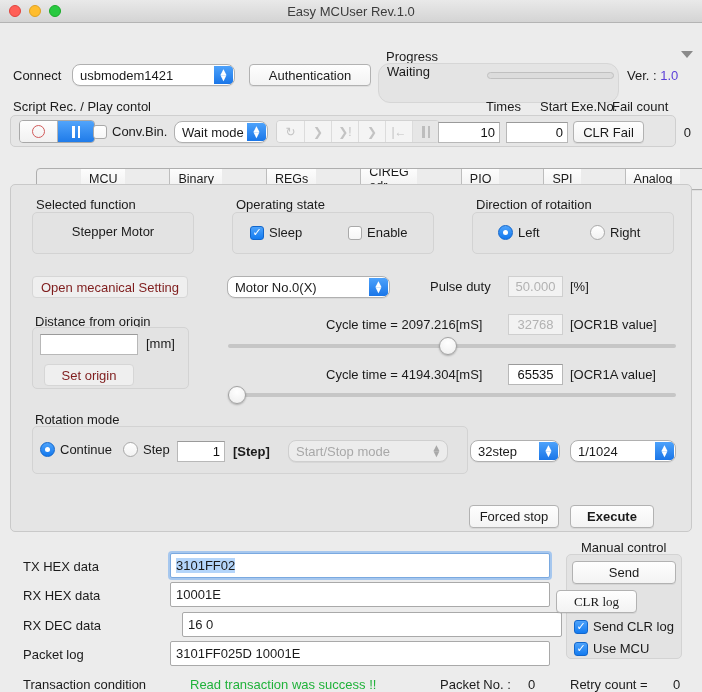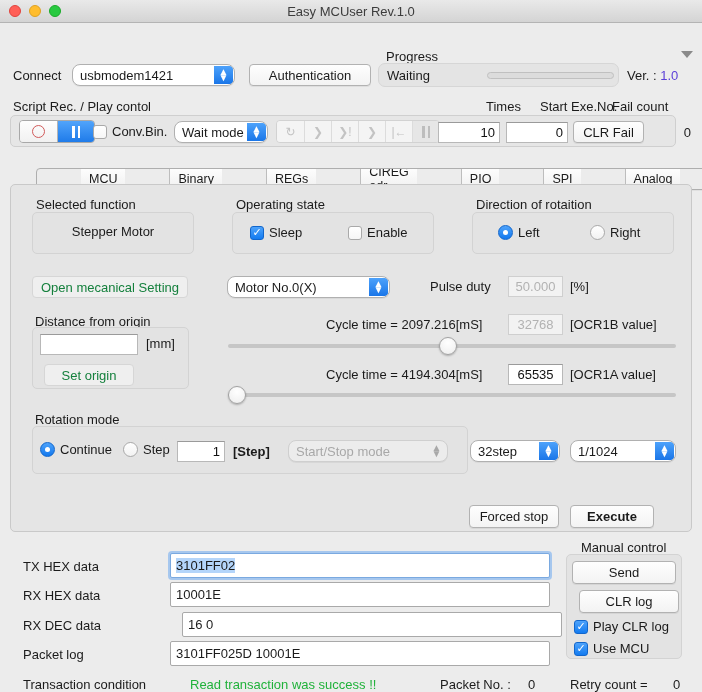--- a/index.html
+++ b/index.html
@@ -72,21 +72,21 @@
     border: 1px solid #b2b2b2;
     border-radius: 4px;
     font-family: "Liberation Sans", sans-serif;
     font-size: 13px;
     color: #1b1b1b;
     display: flex; align-items: center; justify-content: center;
     padding: 0 10px;
     box-shadow: 0 1px 0 rgba(0,0,0,0.06);
     white-space: nowrap;
   }
-  .btn.disabled { color: #15803d; background: #efefef; border-color: #d6d6d6; box-shadow: none; }
+  .btn.disabled { color: #7f1d1d; background: #efefef; border-color: #d6d6d6; box-shadow: none; }
   .btn.bold { font-weight: bold; }
 
   .tfield {
     height: 21px;
     background: #fff;
     border: 1px solid #b8b8b8;
     border-top-color: #9a9a9a;
     font-size: 13px;
     display: flex; align-items: center;
     padding: 0 4px;
@@ -141,23 +141,23 @@
     border-radius: 50%;
     background: radial-gradient(circle at 50% 30%, #ffffff, #ededed);
     border: 1px solid #a2a2a2;
     box-shadow: 0 1px 2px rgba(0,0,0,0.25);
   }
   #connect-label { position: absolute; left: 13px; top: 45px; }
   #port-popup { position: absolute; left: 72px; top: 41px; width: 163px; }
   #auth-btn   { position: absolute; left: 249px; top: 41px; width: 122px; }
 
   .progress-panel {
-    position: absolute; left: 378px; top: 40px; width: 241px; height: 24px;
-    background: #e4e4e4; border: 1px solid #d6d6d6; border-radius: 7px;
-    display: flex; align-items: center; padding-left: 8px;
+    position: absolute; left: 378px; top: 40px; width: 241px; height: 40px;
+    background: #e4e4e4; border: 1px solid #d6d6d6; border-radius: 12px;
+    display: flex; align-items: flex-start; padding-left: 8px;
   }
   #progress-caption { position: absolute; left: 386px; top: 26px; }
   .pbar { position: absolute; left: 108px; top: 8px; width: 127px; height: 7px;
           background: #dcdcdc; border: 1px solid #c0c0c0; border-radius: 4px; }
   #ver-label { position: absolute; left: 627px; top: 45px; }
   #ver-value { color: #5b3fd8; }
   #header-disclosure {
     position: absolute; right: 9px; top: 28px;
     width: 0; height: 0;
     border-left: 6px solid transparent; border-right: 6px solid transparent;
@@ -301,21 +301,21 @@
   #trans-cond-label { position: absolute; left: 23px; top: 654px; }
   #trans-cond-value { position: absolute; left: 190px; top: 654px; color: #20b23a; }
   #packet-no-label { position: absolute; left: 440px; top: 654px; }
   #packet-no-value { position: absolute; left: 528px; top: 654px; }
   #retry-label { position: absolute; left: 570px; top: 654px; }
   #retry-value { position: absolute; left: 673px; top: 654px; }
 
   #manual-label { position: absolute; left: 581px; top: 517px; }
   #manual-box { position: absolute; left: 566px; top: 531px; width: 116px; height: 105px; }
   #send-btn { position: absolute; left: 572px; top: 538px; width: 104px; height: 23px; }
-  #clrlog-btn { position: absolute; left: 579px; top: 567px; width: 100px; height: 23px; }
+  #clrlog-btn { position: absolute; left: 556px; top: 567px; width: 81px; height: 23px; font-family: Liberation Serif, serif; }
   #autoclr-cb { position: absolute; left: 574px; top: 596px; }
   #usemcu-cb { position: absolute; left: 574px; top: 618px; }
 </style>
 </head>
 <body>
 
 <div class="titlebar">
   <div class="lights">
     <div class="light l-red"></div>
     <div class="light l-amber"></div>
@@ -542,20 +542,20 @@
   <div class="lbl" id="packet-no-value">0</div>
   <div class="lbl" id="retry-label">Retry count  =</div>
   <div class="lbl" id="retry-value">0</div>
 
   <div class="lbl" id="manual-label">Manual control</div>
   <div class="groupbox" id="manual-box"></div>
   <div class="btn" id="send-btn">Send</div>
   <div class="btn" id="clrlog-btn">CLR log</div>
   <label class="cb on" id="autoclr-cb">
     <span class="box">✓</span>
-    <span class="lbl">Play CLR log</span>
+    <span class="lbl">Send CLR log</span>
   </label>
   <label class="cb on" id="usemcu-cb">
     <span class="box">✓</span>
     <span class="lbl">Use MCU</span>
   </label>
 
 </div>
 
 </body></html>

